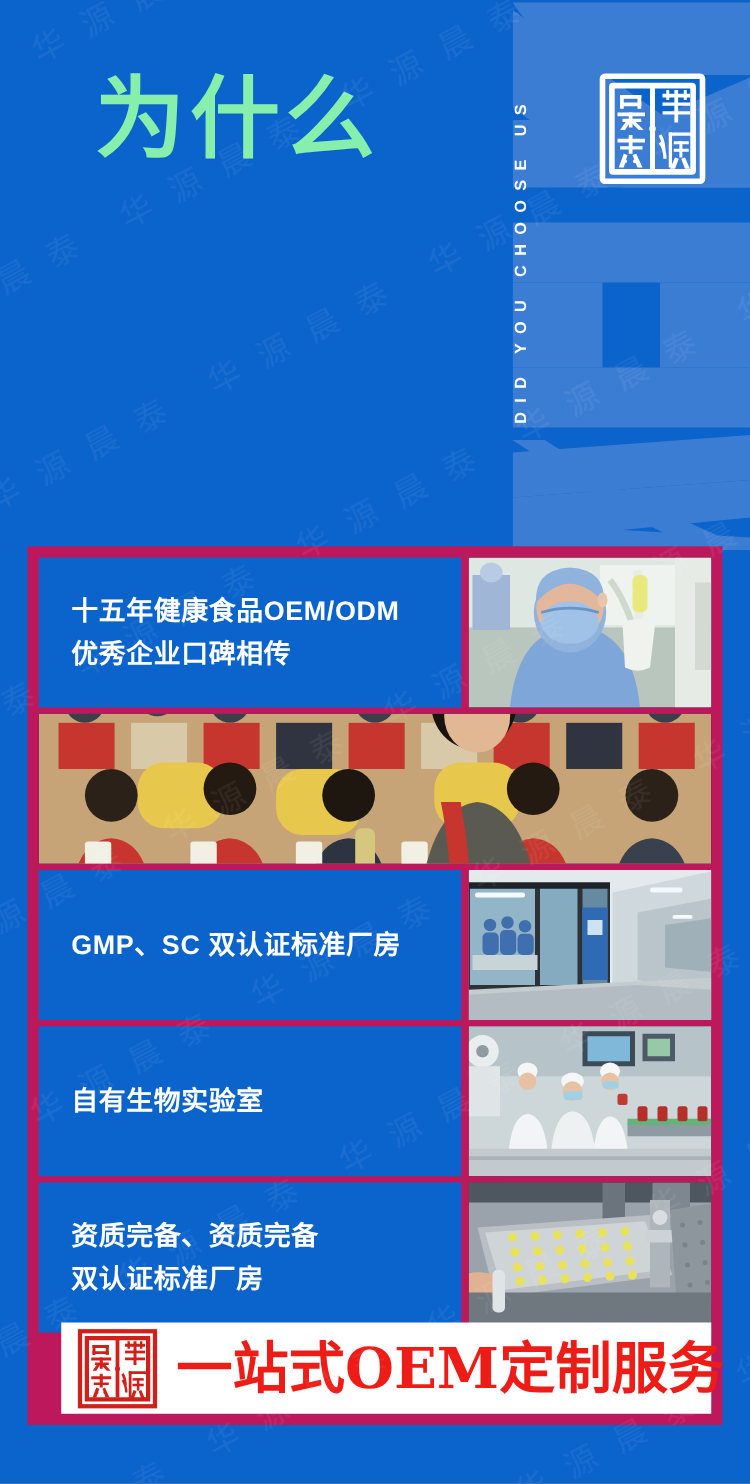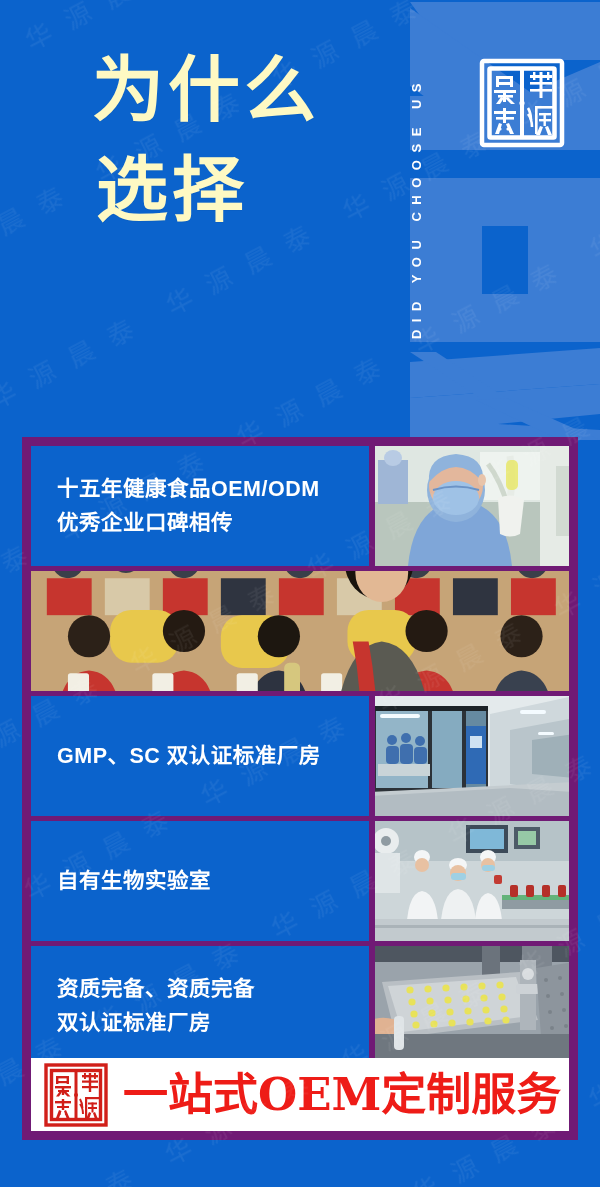--- a/index.html
+++ b/index.html
@@ -37,23 +37,23 @@
   .watermark svg { width:100%; height:100%; display:block; }
 
   
   .hero {
     position:relative;
     height:437px;
     z-index:5;
   }
   .hero-title {
     position:absolute;
-    left:92px; top:46px;
-    color:#fef9c3;
-    font-family:Liberation Mono, monospace;
+    left:76px; top:46px;
+    color:#86efac;
+    font-family:Liberation Serif, serif;
     font-weight:700;
     font-size:72px;
     line-height:100px;
     letter-spacing:4px;
     text-shadow:0 1px 0 rgba(0,0,0,.04);
   }
   .hero-title .ln { display:block; white-space:nowrap; }
   .hero-title .ln2 { margin-left:4px; }
   .hero-title .ln3 { margin-left:4px; }
 
@@ -87,21 +87,21 @@
     z-index:9;
   }
   .hero-seal svg { width:100%; height:100%; display:block; }
 
   
   .panel {
     position:absolute;
     left:22px; top:437px;
     width:556px;
     height:703px;
-    background:#701a75;
+    background:#be185d;
     padding:9px;
     z-index:10;
   }
   .rows {
     display:flex;
     flex-direction:column;
     gap:5px;
   }
   .row {
     display:flex;
@@ -128,21 +128,21 @@
     flex:1 1 auto;
     position:relative;
     overflow:hidden;
     background:#2a3d52;
   }
   .row-img .ph { position:absolute; inset:0; }
 
   
   .banner {
     position:absolute;
-    left:9px; right:9px; bottom:9px;
+    left:27px; right:9px; bottom:9px;
     height:73px;
     background:#ffffff;
     display:flex;
     align-items:center;
     gap:14px;
     padding-left:12px;
   }
   .banner-seal { width:66px; height:66px; flex:0 0 66px; }
   .banner-seal svg { width:100%; height:100%; display:block; }
   .banner-text {
@@ -178,21 +178,20 @@
       <polygon points="0,362 190,348 190,384 0,398" fill="#3c7dd4"></polygon>
       <polygon points="0,398 190,384 190,414 88,424 190,430 190,440 0,440" fill="#3c7dd4"></polygon>
       <polygon points="0,352 70,398 96,398 26,352" fill="#3c7dd4"></polygon>
       <polygon points="96,398 190,440 150,440 66,400" fill="#3c7dd4"></polygon>
     </svg>
   </div>
 
   <div class="hero">
     <div class="hero-title">
       <span class="ln ln1">为什么</span>
-      <span class="ln ln2">选择</span>
     </div>
 
     <div class="vert-strip">
       <span>DID YOU CHOOSE US</span>
     </div>
 
     <div class="hero-seal">
       <svg viewBox="0 0 88 94" aria-hidden="true">
         <g fill="none" stroke="#ffffff" stroke-width="4.5">
           <rect x="4" y="5" width="80" height="84" rx="2"></rect>

